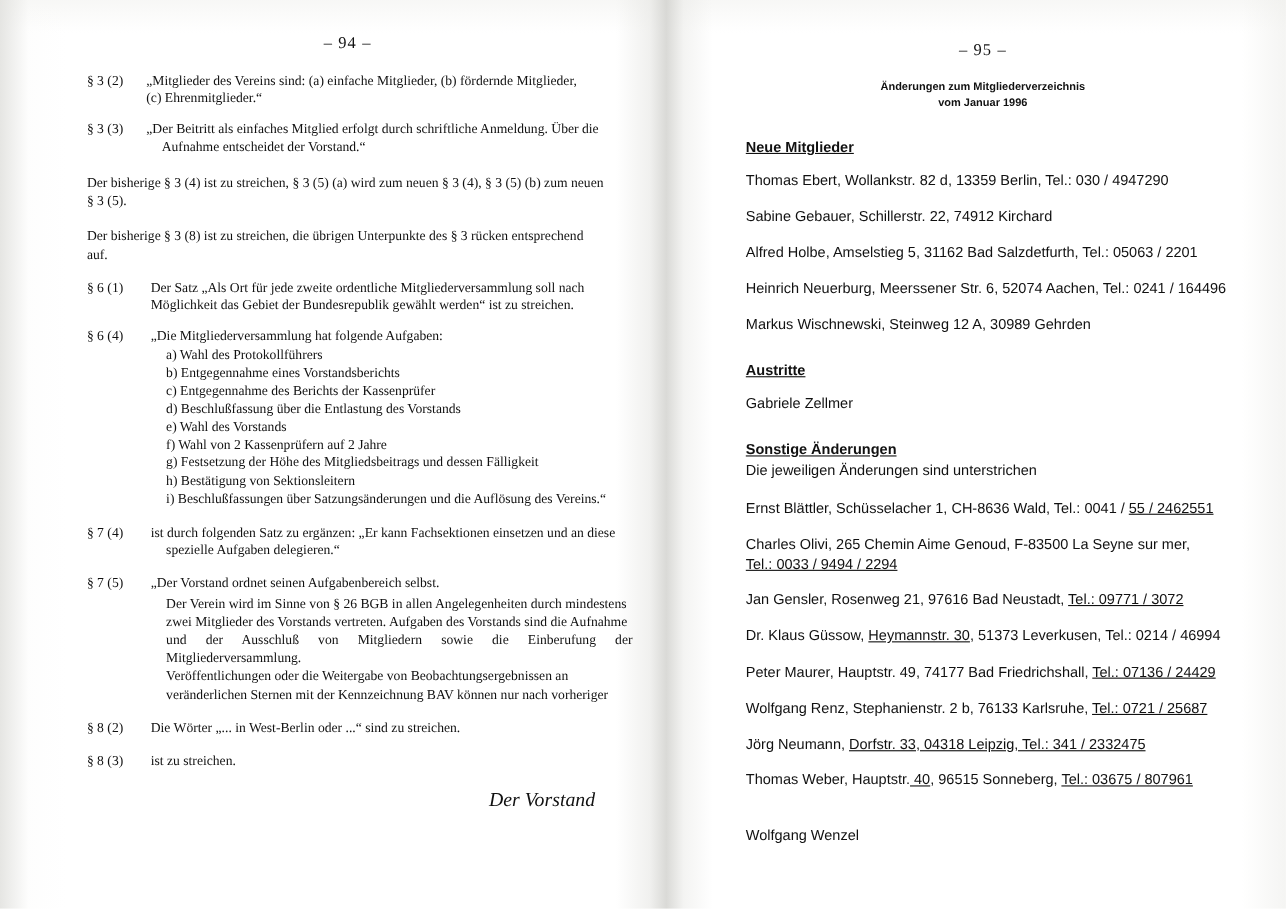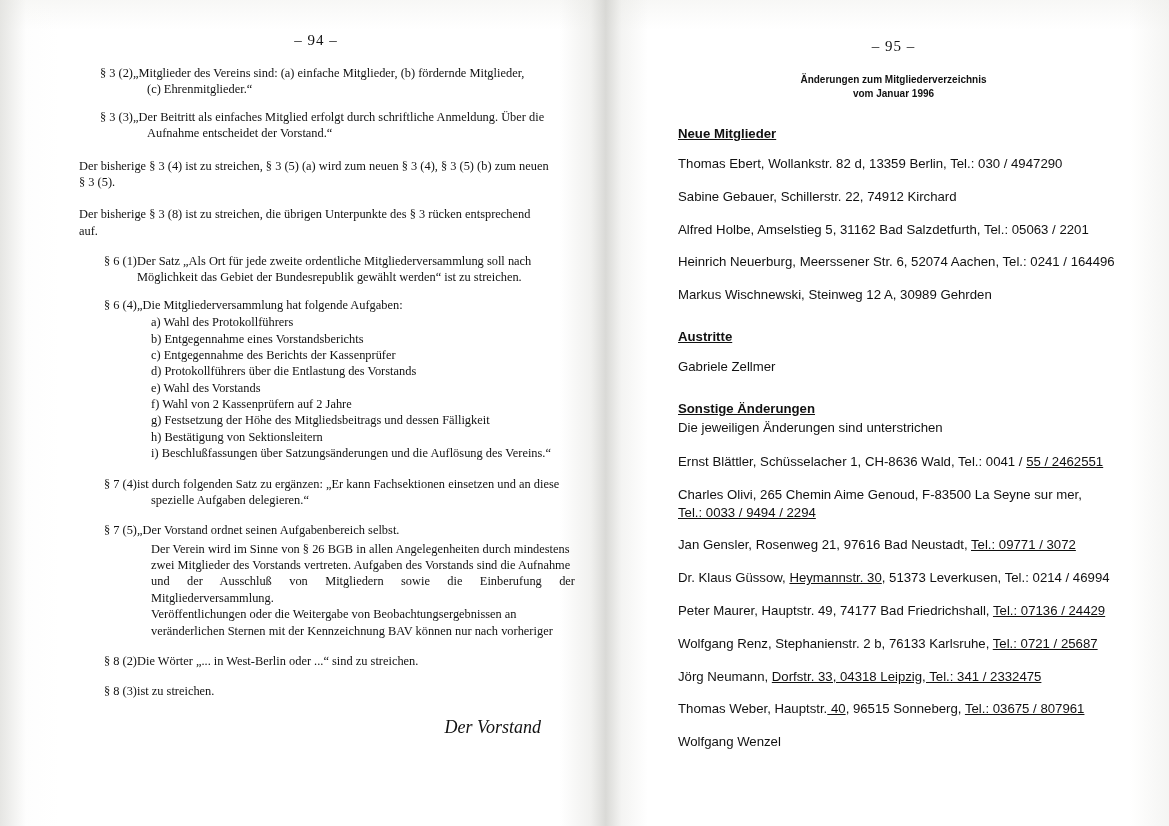--- a/index.html
+++ b/index.html
@@ -73,21 +73,20 @@
     line-height: 1.32;
   }
   .clause {
     display: flex;
     margin-bottom: 11px;
   }
   .clause .tag {
     flex: 0 0 auto;
     width: 54px;
     white-space: nowrap;
-    text-align: right;
   }
   .clause .tag.wide { width: 58px; }
   .clause .txt {
     flex: 1 1 auto;
   }
   .para {
     margin-bottom: 11px;
     text-align: left;
   }
   .sublist {
@@ -132,39 +131,39 @@
     margin-bottom: 15px;
     line-height: 1.35;
   }
   .entry.multi { margin-bottom: 15px; }
   .sub-note {
     margin-bottom: 18px;
   }
   .u { text-decoration: underline; }
   .spacer-md { height: 10px; }
   .tail {
-    margin-top: 16px;
+    margin-top: 34px;
   }
 </style>
 </head>
 <body>
 
 <div class="scan"></div>
 <div class="gutter"></div>
 
 <div class="page page-left">
   <div class="folio folio-left">–  94  –</div>
 
   <div class="left-body">
 
     <div class="clause">
       <div class="tag">§ 3 (2)</div>
       <div class="txt">
         <div>„Mitglieder des Vereins sind:  (a) einfache Mitglieder, (b) fördernde Mitglieder,</div>
-        <div style="margin-left:14px">(c) Ehrenmitglieder.“</div>
+        <div style="">(c) Ehrenmitglieder.“</div>
       </div>
     </div>
 
     <div class="clause">
       <div class="tag">§ 3 (3)</div>
       <div class="txt">
         <div>„Der Beitritt als einfaches Mitglied erfolgt durch schriftliche Anmeldung. Über die</div>
         <div style="margin-left:14px">Aufnahme entscheidet der Vorstand.“</div>
       </div>
     </div>
@@ -188,21 +187,21 @@
     </div>
 
     <div class="clause" style="">
       <div class="tag wide">§ 6 (4)</div>
       <div class="txt">
         <div>„Die Mitgliederversammlung hat folgende Aufgaben:</div>
         <div class="sublist">
           <div>a) Wahl des Protokollführers</div>
           <div>b) Entgegennahme eines Vorstandsberichts</div>
           <div>c) Entgegennahme des Berichts der Kassenprüfer</div>
-          <div>d) Protokollführers über die Entlastung des Vorstands</div>
+          <div>d) Beschlußfassung über die Entlastung des Vorstands</div>
           <div>e) Wahl des Vorstands</div>
           <div>f) Wahl von 2 Kassenprüfern auf 2 Jahre</div>
           <div>g) Festsetzung der Höhe des Mitgliedsbeitrags und dessen Fälligkeit</div>
           <div>h) Bestätigung von Sektionsleitern</div>
           <div>i) Beschlußfassungen über Satzungsänderungen und die Auflösung des Vereins.“</div>
         </div>
       </div>
     </div>
 
     <div class="clause" style="margin-top:14px">

